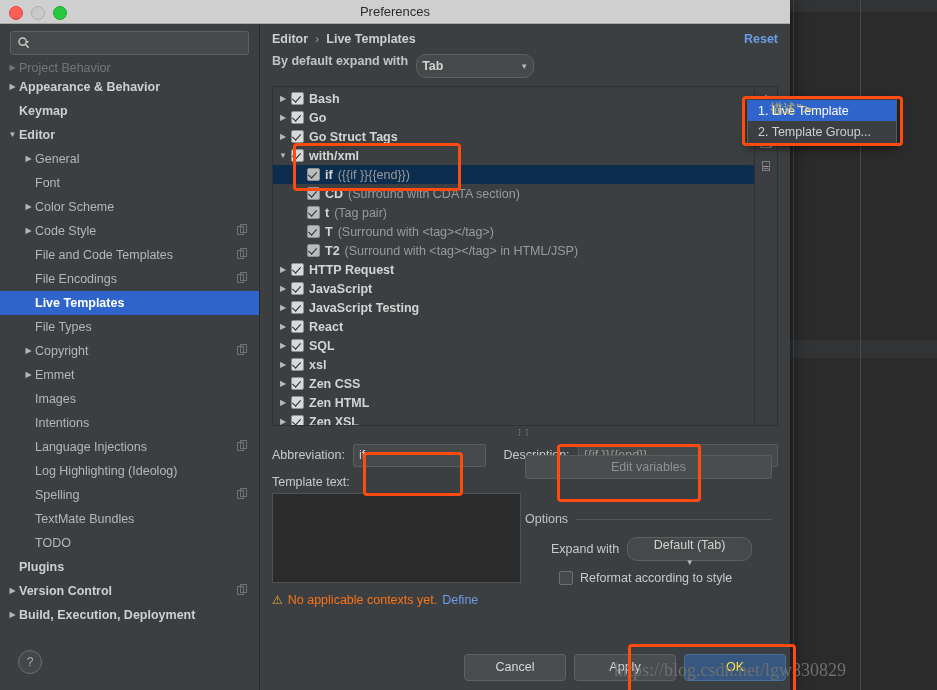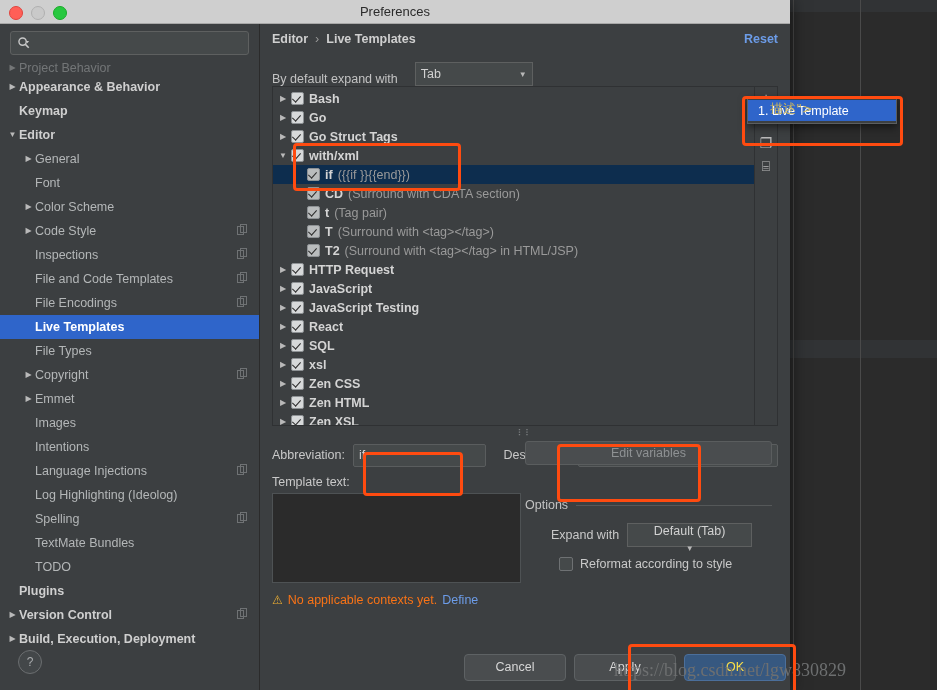--- a/index.html
+++ b/index.html
@@ -80,24 +80,24 @@
   }
 
   
   #right{flex:1;display:flex;flex-direction:column;min-width:0;position:relative;background:#3c3f41;}
   #crumbs{
     height:30px;display:flex;align-items:center;padding:0 12px;flex:none;
     font-weight:bold;color:#cfcfcf;font-size:12.5px;
   }
   #crumbs .sep{margin:0 7px;color:#9a9a9a;font-weight:normal;}
   #reset{margin-left:auto;color:#6c9ce8;font-weight:bold;}
-  #expandrow{height:32px;display:flex;align-items:flex-end;padding:0 12px;flex:none;gap:17px;}
+  #expandrow{height:32px;display:flex;align-items:flex-start;padding:0 12px;flex:none;gap:8px;font-weight:bold;}
   #expandrow .lab{color:#c3c3c3;font-size:12.5px;}
   .combo{
-    height:22px;background:#45494a;border:1px solid #5e6060;border-radius:0;
+    height:22px;background:#45494a;border:1px solid #5e6060;border-radius:10px;
     display:flex;align-items:center;padding:0 5px;color:#d2d2d2;font-size:12.5px;
     justify-content:space-between;gap:6px;
   }
   .combo .caret{font-size:8px;color:#b8b8b8;}
 
   
   #treebox{
     margin:0 12px;border:1px solid #2f3133;background:#3c3f41;
     height:338px;flex:none;display:flex;min-height:0;position:relative;
   }
@@ -140,21 +140,21 @@
   #desc-field{width:200px;}
   #templatetext-label{margin-top:6px;color:#c9c9c9;font-size:12.5px;}
   #ttarea{
     width:247px;height:88px;background:#2b2b2b;border:1px solid #4e5254;margin-top:4px;
   }
   #ctxline{margin-top:10px;display:flex;align-items:center;gap:5px;font-size:12.5px;}
   #ctxline .warn{color:#f0b132;font-size:12px;}
   #ctxline .msg{color:#f97316;}
   #ctxline .define{color:#6c9ce8;}
 
-  #rightcol{position:absolute;left:265px;top:4px;width:247px;}
+  #rightcol{position:absolute;left:265px;top:18px;width:247px;}
   #editvars{
     height:22px;background:#4a4d4f;border:1px solid #5a5d5e;border-radius:3px;
     display:flex;align-items:center;justify-content:center;color:#8e9193;font-size:12.5px;
   }
   #optionsgrp{margin-top:33px;}
   #opthdr{display:flex;align-items:center;gap:8px;color:#c3c3c3;font-size:12.5px;}
   #opthdr .line{flex:1;height:1px;background:#555859;}
   #expandwith{display:flex;align-items:center;gap:8px;margin-top:11px;padding-left:26px;}
   #reformat{display:flex;align-items:center;gap:7px;margin-top:10px;padding-left:34px;}
   .cbx2{width:12px;height:12px;border:1px solid #6e7173;background:#45494a;border-radius:2px;flex:none;}
@@ -258,28 +258,20 @@
               <span class="arrow" style="margin-left: 16px;"></span>
               <span class="lbl">Font</span>
             </div>
             <div class="nav-item plain">
               <span class="arrow" style="margin-left: 16px;">▶</span>
               <span class="lbl">Color Scheme</span>
             </div>
             <div class="nav-item plain">
               <span class="arrow" style="margin-left: 16px;">▶</span>
               <span class="lbl">Code Style</span>
-              <span class="copy-ic"><svg width="10" height="11" viewBox="0 0 10 11">
-                  <rect x="0.5" y="2.5" width="6" height="8" fill="none" stroke="#9a9d9f"></rect>
-                  <rect x="3.5" y="0.5" width="6" height="8" fill="none" stroke="#9a9d9f"></rect>
-                </svg></span>
-            </div>
-            <div class="nav-item plain">
-              <span class="arrow" style="margin-left: 16px;"></span>
-              <span class="lbl">Inspections</span>
               <span class="copy-ic"><svg width="10" height="11" viewBox="0 0 10 11">
                   <rect x="0.5" y="2.5" width="6" height="8" fill="none" stroke="#9a9d9f"></rect>
                   <rect x="3.5" y="0.5" width="6" height="8" fill="none" stroke="#9a9d9f"></rect>
                 </svg></span>
             </div>
             <div class="nav-item plain">
               <span class="arrow" style="margin-left: 16px;"></span>
               <span class="lbl">File and Code Templates</span>
               <span class="copy-ic"><svg width="10" height="11" viewBox="0 0 10 11">
                   <rect x="0.5" y="2.5" width="6" height="8" fill="none" stroke="#9a9d9f"></rect>
@@ -541,20 +533,21 @@
         <div class="btn primary">OK</div>
       </div>
 
     </div>
   </div>
 </div>
 
 <div id="cn-frag">描述"&gt;</div>
 <div id="popup">
   <div class="mi sel">1. Live Template</div>
+  <div class="mi">2. Template Group...</div>
 </div>
 
 <div class="anno" style="left:742px;top:96px;width:155px;height:44px;"></div>
 <div class="anno" style="left:293px;top:143px;width:162px;height:42px;"></div>
 <div class="anno" style="left:363px;top:452px;width:94px;height:38px;"></div>
 <div class="anno" style="left:557px;top:444px;width:138px;height:52px;"></div>
 <div class="anno" style="left:628px;top:644px;width:162px;height:46px;"></div>
 
 <div id="wm"><span>ht</span><span>tps://blo</span><span>g.csdn.net/lgw830829</span></div>
 

